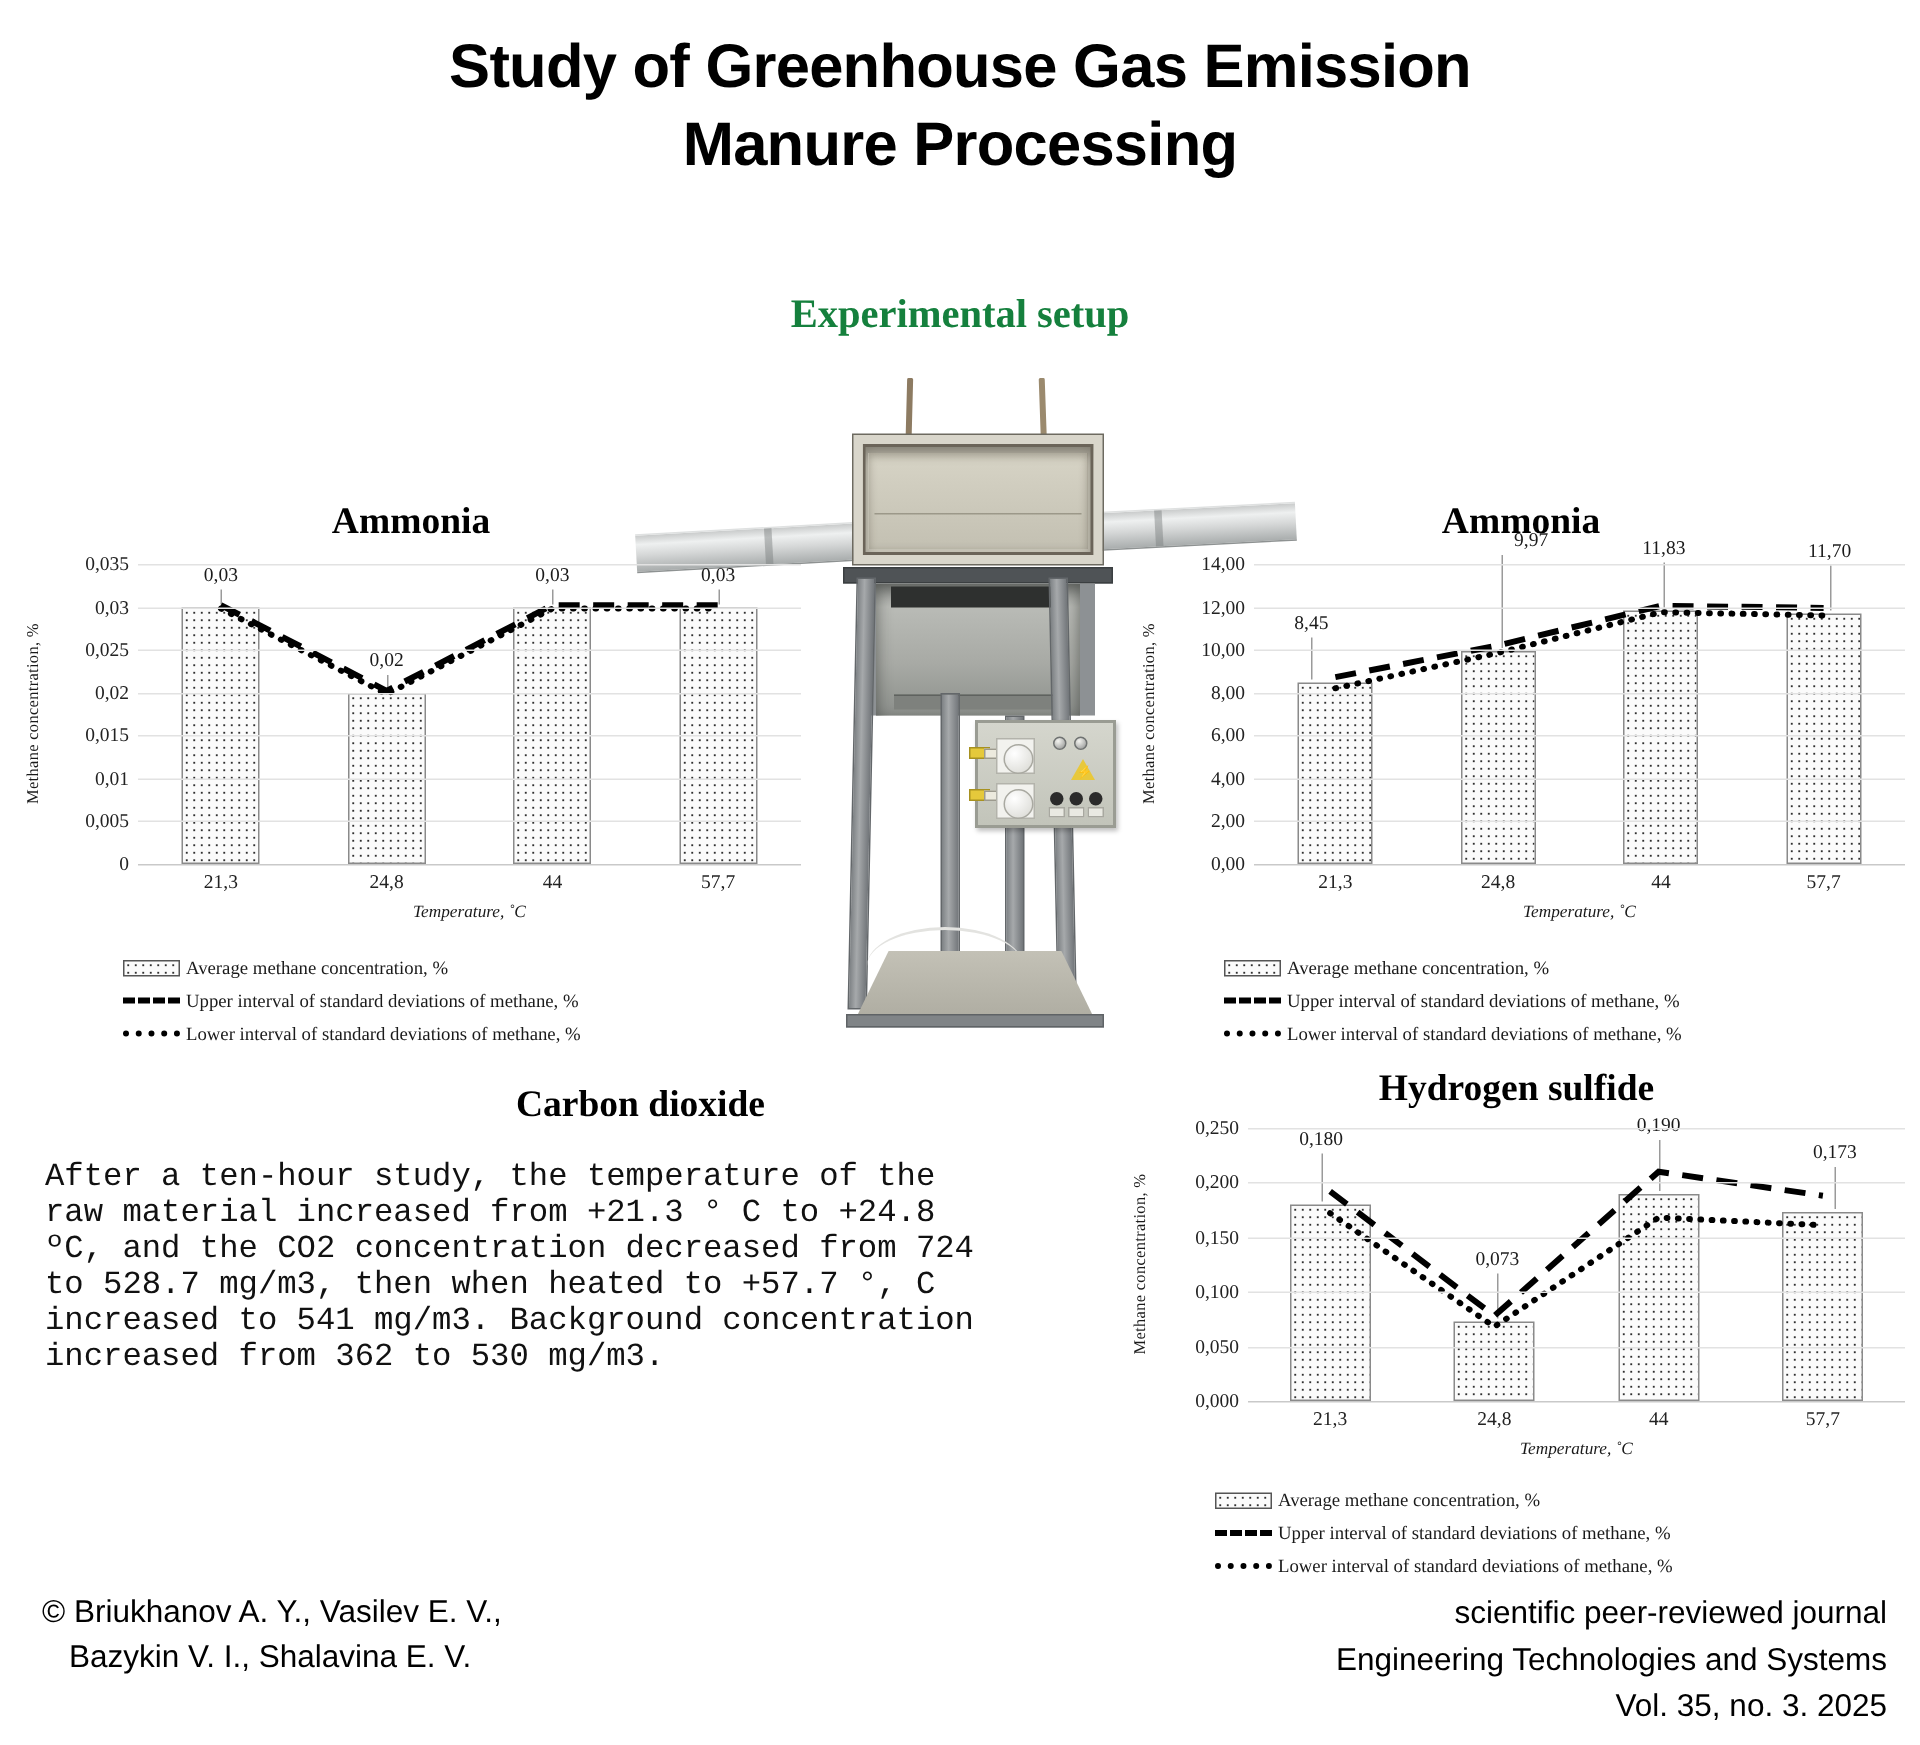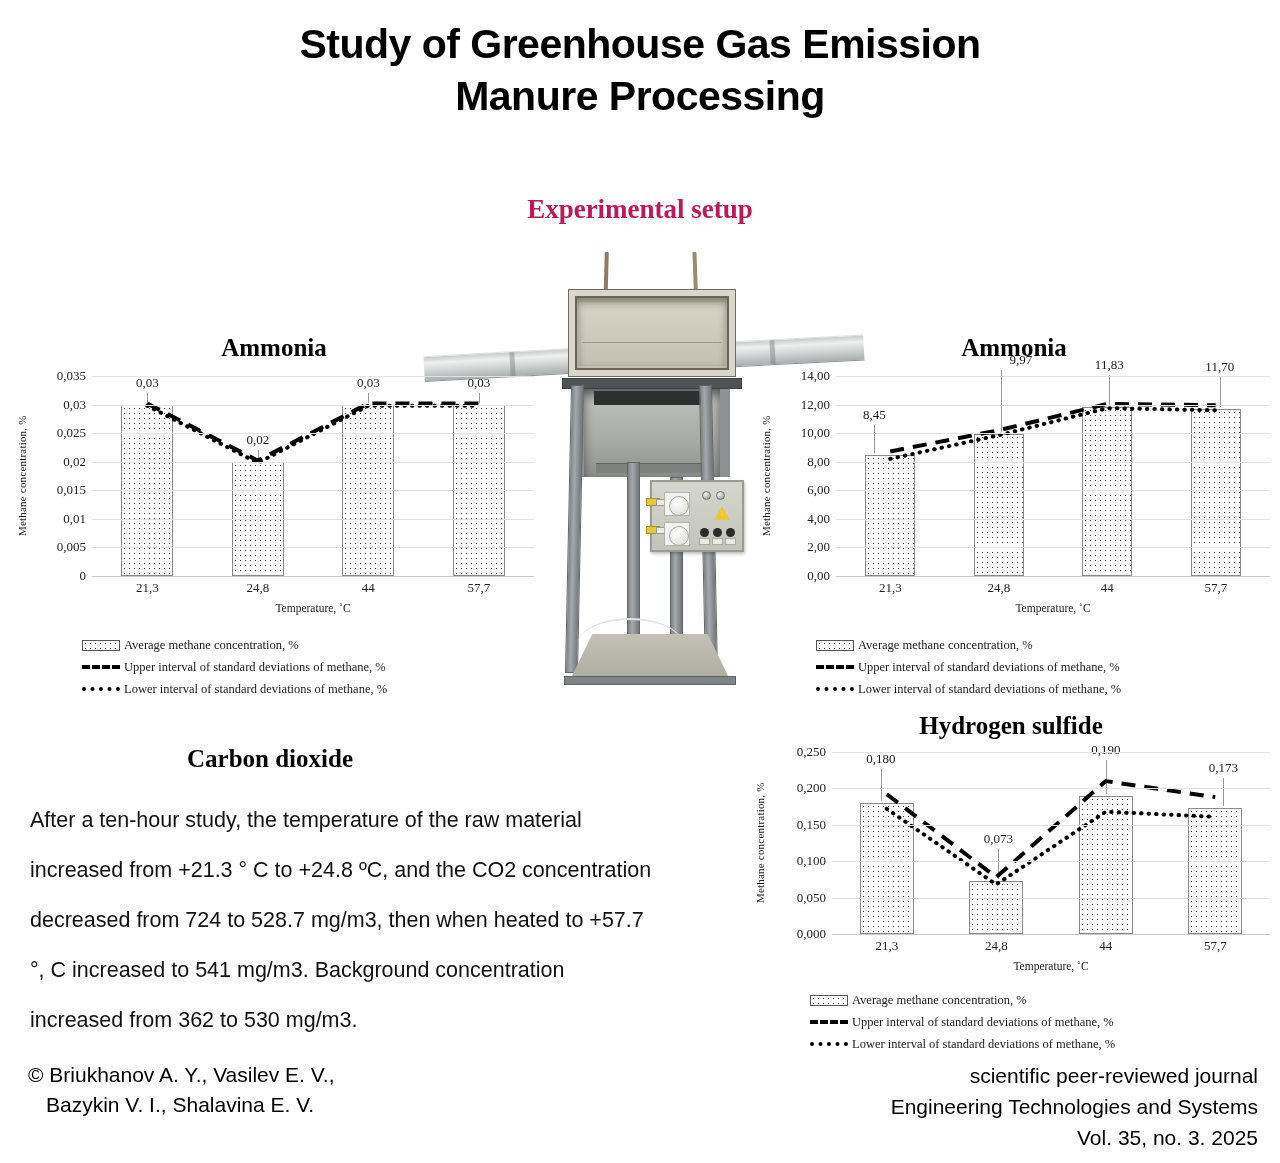--- a/index.html
+++ b/index.html
@@ -22,21 +22,21 @@
     line-height: 52px;
     letter-spacing: -0.5px;
     color: #000;
   }
   .subtitle {
     position: absolute; top: 194px; left: 0; width: 1280px;
     text-align: center;
     font-family: "Liberation Serif", serif;
     font-weight: bold;
     font-size: 27px;
-    color: #be185d;
+    color: #15803d;
   }
 
   
   .photo-wrap {
     position: absolute;
     left: 552px; top: 252px;
     width: 200px; height: 468px;
   }
   .rod { position:absolute; width:4px; background:#8d7b62; border-radius:1px; }
   .rod.r1 { left: 52px; top: 0px; height: 60px; transform: rotate(1.5deg); }
@@ -180,42 +180,42 @@
   .bar-label {
     position: absolute; transform: translateX(-50%);
     font-size: 13px; color: #1a1a1a; white-space: nowrap;
   }
   .leader { position: absolute; width: 1px; background: #9a9a9a; }
   .xticks { position: absolute; width: 100%; }
   .xtick {
     position: absolute; transform: translateX(-50%);
     font-size: 13px; color: #222;
   }
-  .xlabel { position: absolute; width: 100%; text-align: center; font-size: 11.5px; color: #1a1a1a; }
+  .xlabel { position: absolute; width: 100%; text-align: center; font-size: 11.5px; color: #1a1a1a; font-style: italic; }
   svg.series { position: absolute; left: 0; top: 0; overflow: visible; }
 
   
   .legend { position: absolute; }
   .legend-row { display: flex; align-items: center; height: 22px; }
   .legend-key { width: 46px; flex: 0 0 46px; display: flex; align-items: center; justify-content: center; }
   .key-box {
     width: 38px; height: 11px; border: 1px solid #555; background:#fbfbfb;
     background-image: radial-gradient(#2f2f2f 0.7px, transparent 0.8px);
     background-size: 5px 5px;
   }
   .key-dash { width: 38px; height: 0; border-top: 4px dashed #000; }
   .key-dot  { width: 38px; height: 0; border-top: 4px dotted #000; }
   .legend-text { font-size: 12.5px; color: #1a1a1a; white-space: nowrap; }
 
   
   .co2-block { position: absolute; left: 30px; top: 723px; width: 640px; }
-  .co2-title { font-weight: bold; font-size: 25px; text-align: center; width: 480px; margin-top: 22px; }
+  .co2-title { font-weight: bold; font-size: 25px; text-align: right; width: 480px; }
   .co2-text {
-    margin-top: 22px; font-size: 21.5px; line-height: 50px; color: #111;
-    font-family: Liberation Sans, sans-serif; width: 630px;
+    margin-top: 22px; font-size: 21.5px; line-height: 24px; color: #111;
+    font-family: Liberation Mono, monospace; width: 630px;
   }
 
   
   .authors {
     position: absolute; left: 28px; top: 1060px;
     font-family: "Liberation Sans", sans-serif;
     font-size: 21px; line-height: 30px; color: #000;
   }
   .journal {
     position: absolute; right: 22px; top: 1060px; text-align: right;

